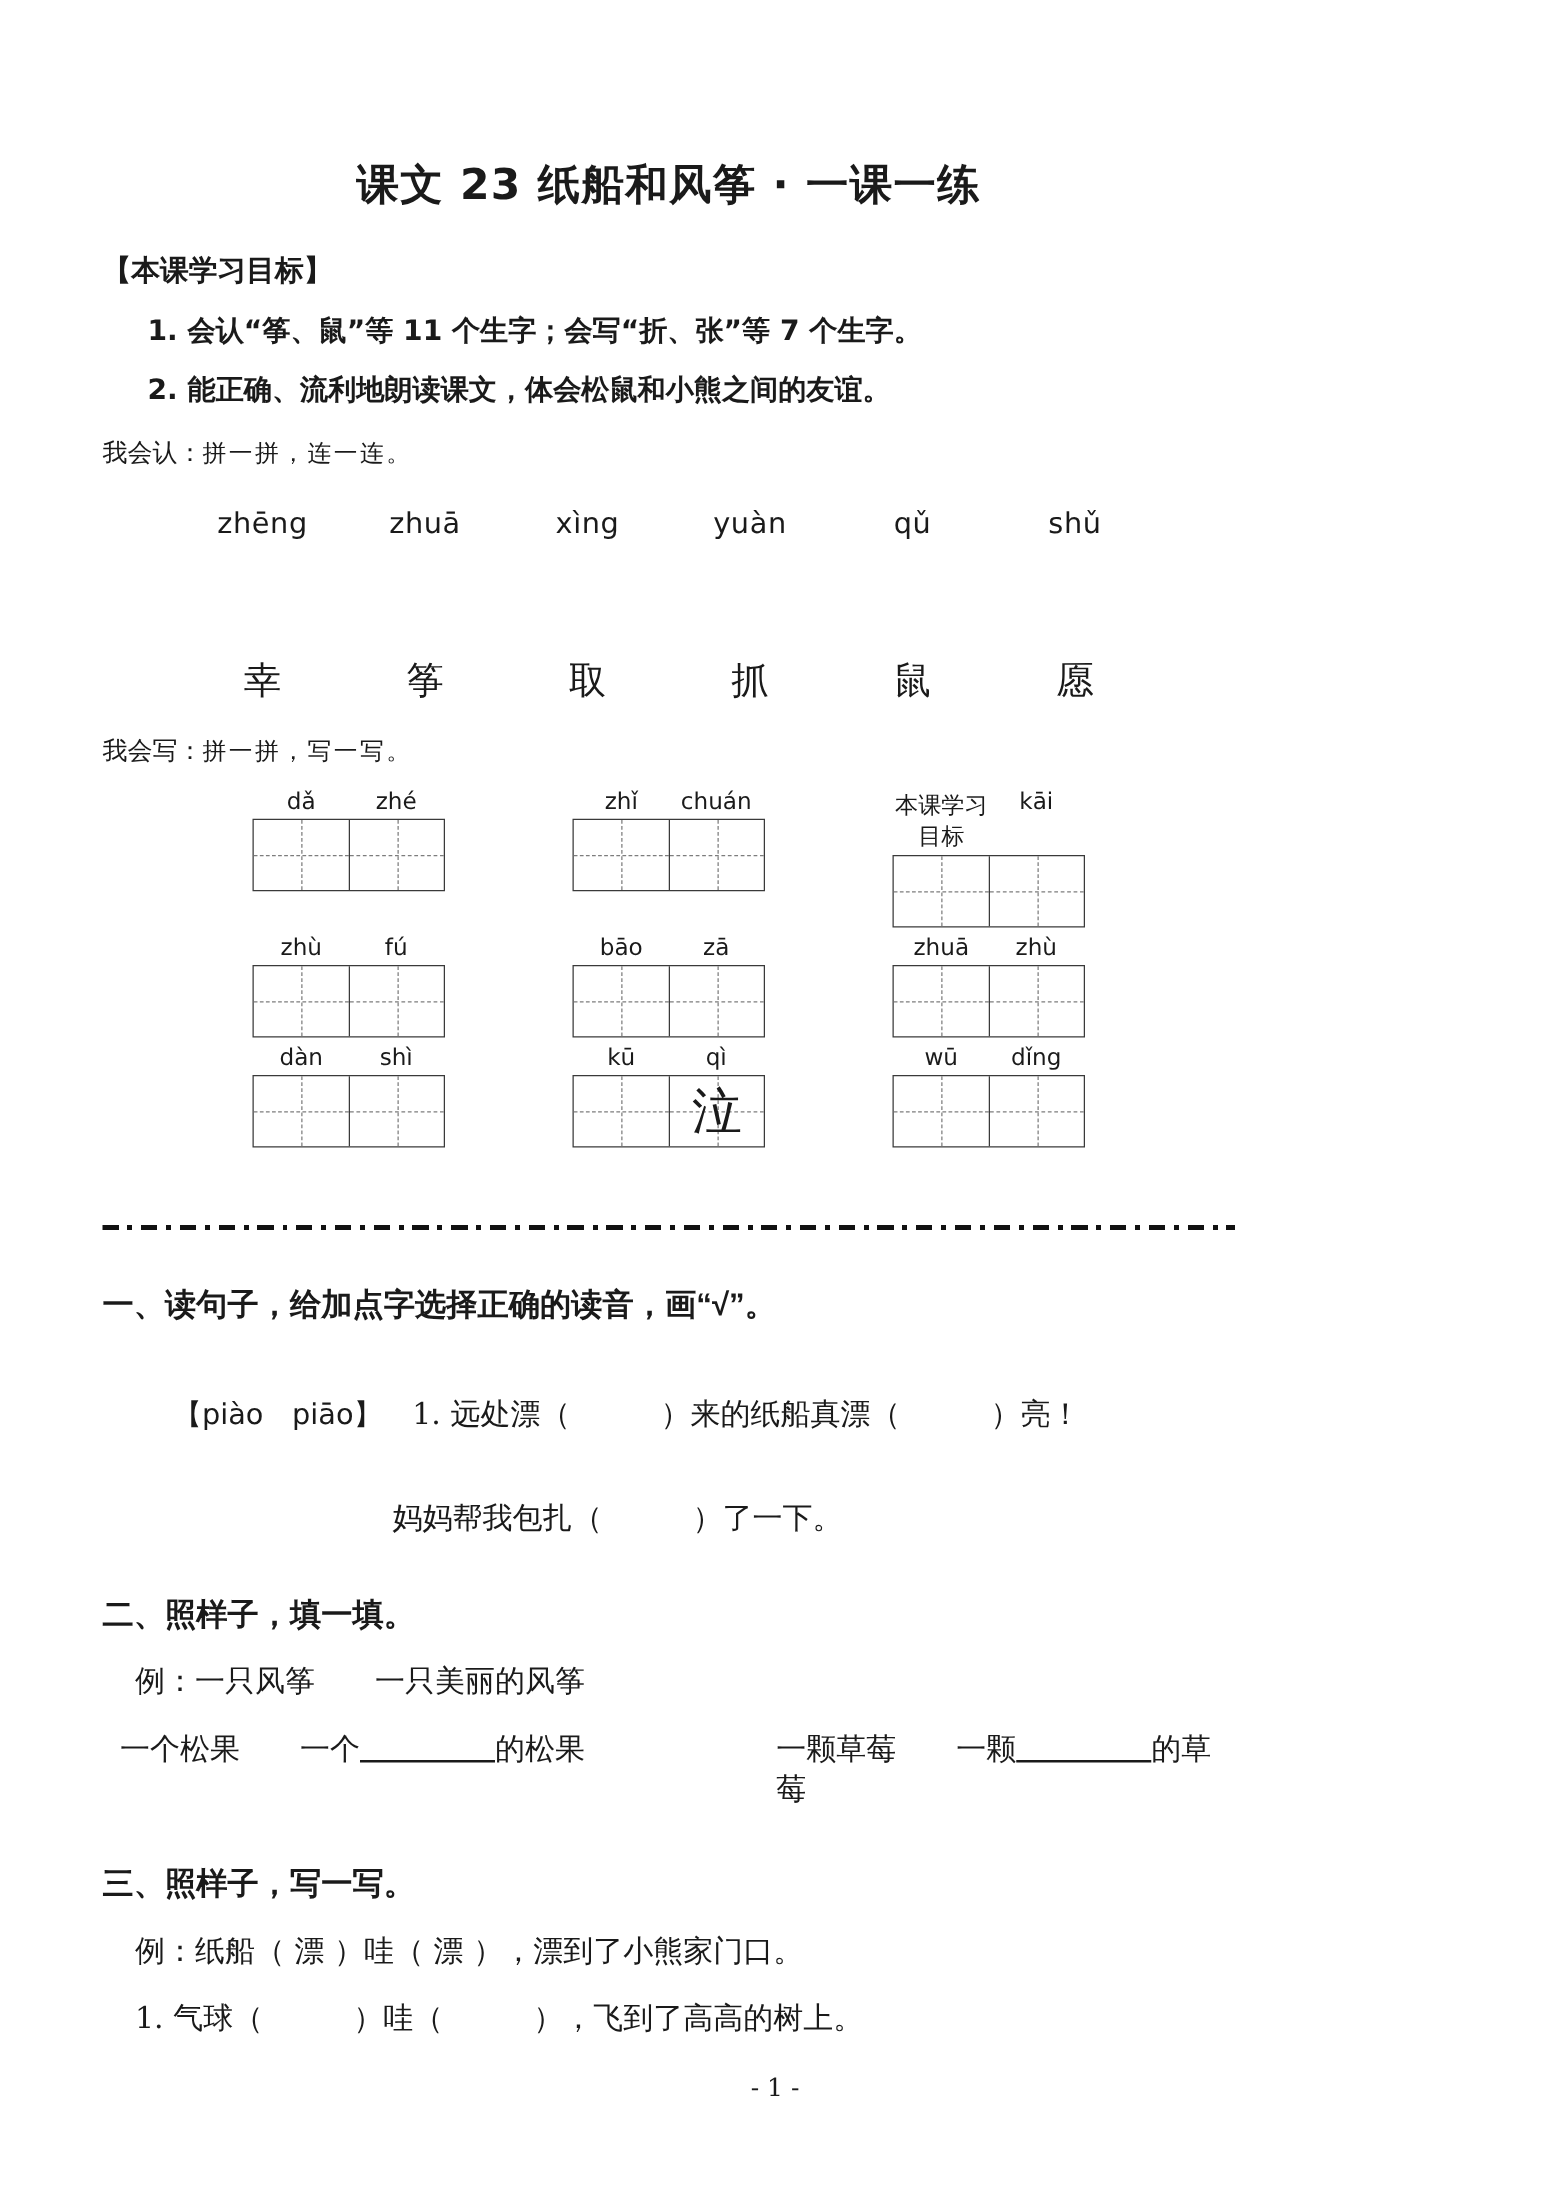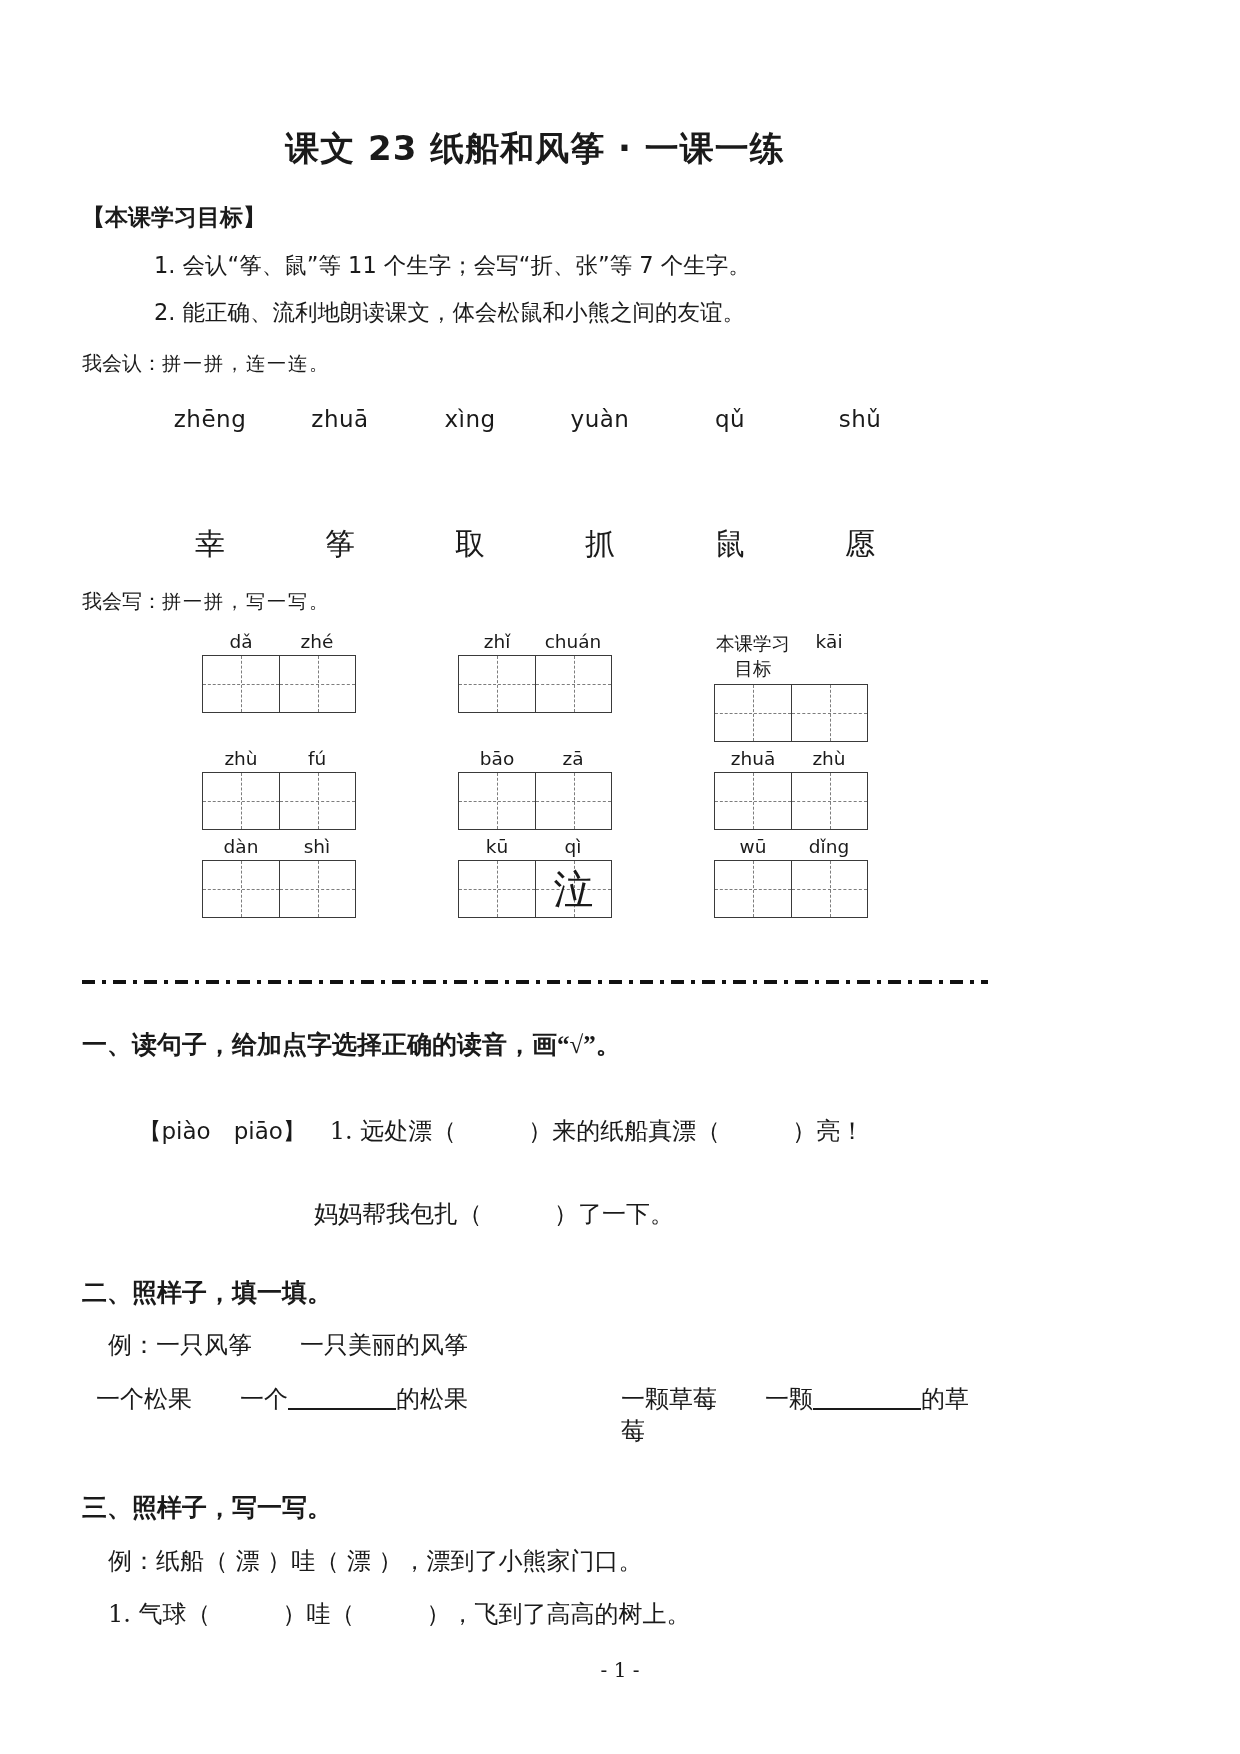--- a/index.html
+++ b/index.html
@@ -38,23 +38,24 @@
   .obj-head {
     font-size: 23px;
     font-weight: bold;
     margin-top: 34px;
     line-height: 1.3;
     font-family: "DejaVu Sans", "Liberation Sans", sans-serif;
   }
   .obj-item {
     font-size: 22.5px;
     margin-top: 17px;
-    margin-left: 72px;
+    margin-left: 36px;
     line-height: 1.35;
     font-family: "DejaVu Sans", "Liberation Sans", sans-serif;
+    font-weight: bold;
   }
 
   
   .lead-line {
     font-size: 23px;
     margin-top: 20px;
     line-height: 1.35;
     font-family: "DejaVu Serif", "Liberation Serif", serif;
   }
   .lead-line .lead-key {
@@ -168,21 +169,21 @@
       transparent 24px, transparent 31px
     );
   }
 
   
   .ex-head {
     font-size: 25px;
     font-weight: bold;
     margin-top: 44px;
     line-height: 1.35;
-    font-family: Liberation Serif, serif;
+    font-family: Liberation Sans, sans-serif;
   }
   .ex-line {
     font-size: 24px;
     margin-top: 20px;
     margin-left: 26px;
     line-height: 1.4;
     font-family: "DejaVu Serif", "Liberation Serif", serif;
     white-space: pre-wrap;
   }
   .ex-line.indent-deep {

